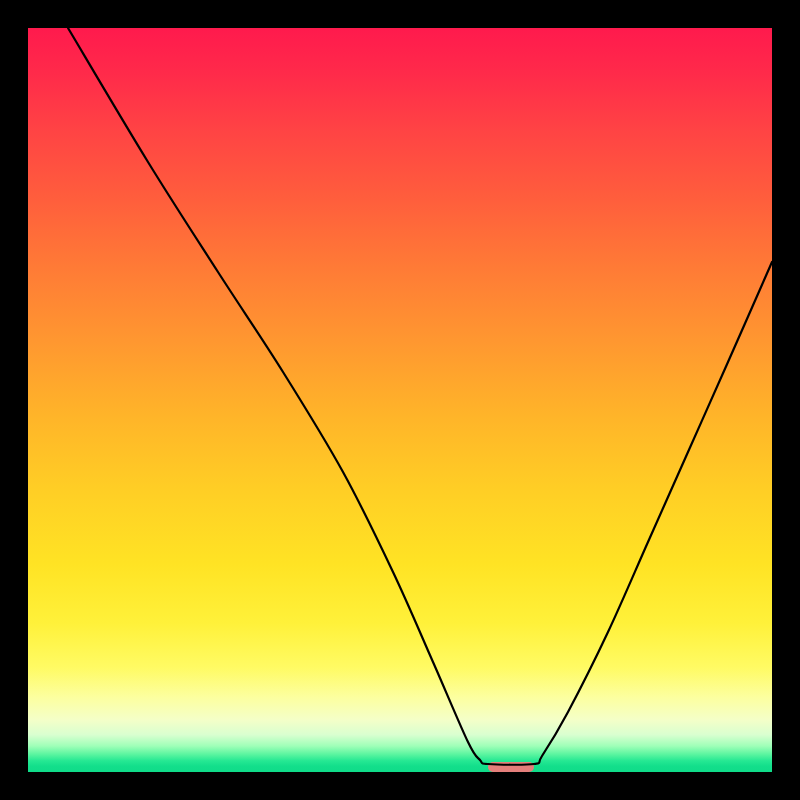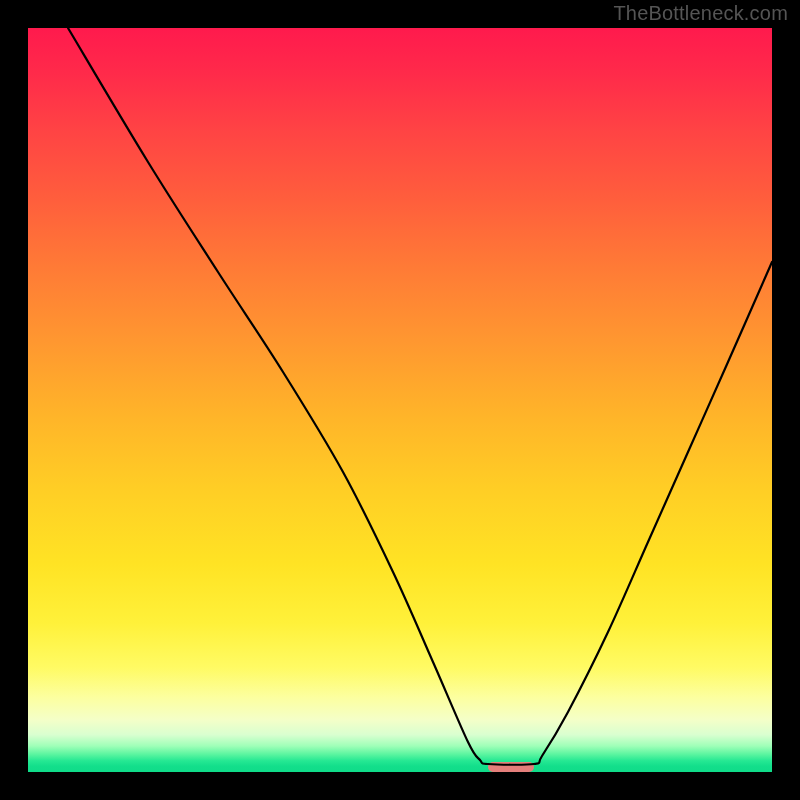--- a/index.html
+++ b/index.html
@@ -70,21 +70,20 @@
     position: absolute;
     inset: 0;
     width: 100%;
     height: 100%;
   }
 </style>
 </head>
 <body>
 
 <div class="frame">
-  <div class="watermark">TheBottleneck.com</div>
 
   <div class="plot">
     <div class="gradient"></div>
 
     <div class="marker" style="left: 460px; bottom: 0px; width: 46px; height: 10px;"></div>
 
     <svg class="curve" viewBox="0 0 744 744" preserveAspectRatio="none">
       <path fill="none" stroke="#000" stroke-width="2.2" stroke-linecap="round" d="M 40 0 C 53.333333333333336 22.333333333333332, 95 93.33333333333334, 120 134 C 145 174.66666666666666, 167.5 209, 190 244 C 212.5 279, 234.16666666666666 310.6666666666667, 255 344 C 275.8333333333333 377.3333333333333, 296.6666666666667 410.6666666666667, 315 444 C 333.3333333333333 477.3333333333333, 350 512.3333333333334, 365 544 C 380 575.6666666666666, 392.5 605.6666666666666, 405 634 C 417.5 662.3333333333334, 432.1666666666667 697.6666666666666, 440 714 C 447.8333333333333 730.3333333333334, 448.6666666666667 728.3333333333334, 452 732 C 455.3333333333333 735.6666666666666, 451 735.3333333333334, 460 736 C 469 736.6666666666666, 497 737.3333333333334, 506 736 C 515 734.6666666666666, 508.3333333333333 736.6666666666666, 514 728 C 519.6666666666666 719.3333333333334, 529 704.6666666666666, 540 684 C 551 663.3333333333334, 566.6666666666666 632.3333333333334, 580 604 C 593.3333333333334 575.6666666666666, 606.6666666666666 544, 620 514 C 633.3333333333334 484, 646.6666666666666 454, 660 424 C 673.3333333333334 394, 686 365.6666666666667, 700 334 C 714 302.3333333333333, 736.6666666666666 250.66666666666666, 744 234"></path>
     </svg>
   </div>

